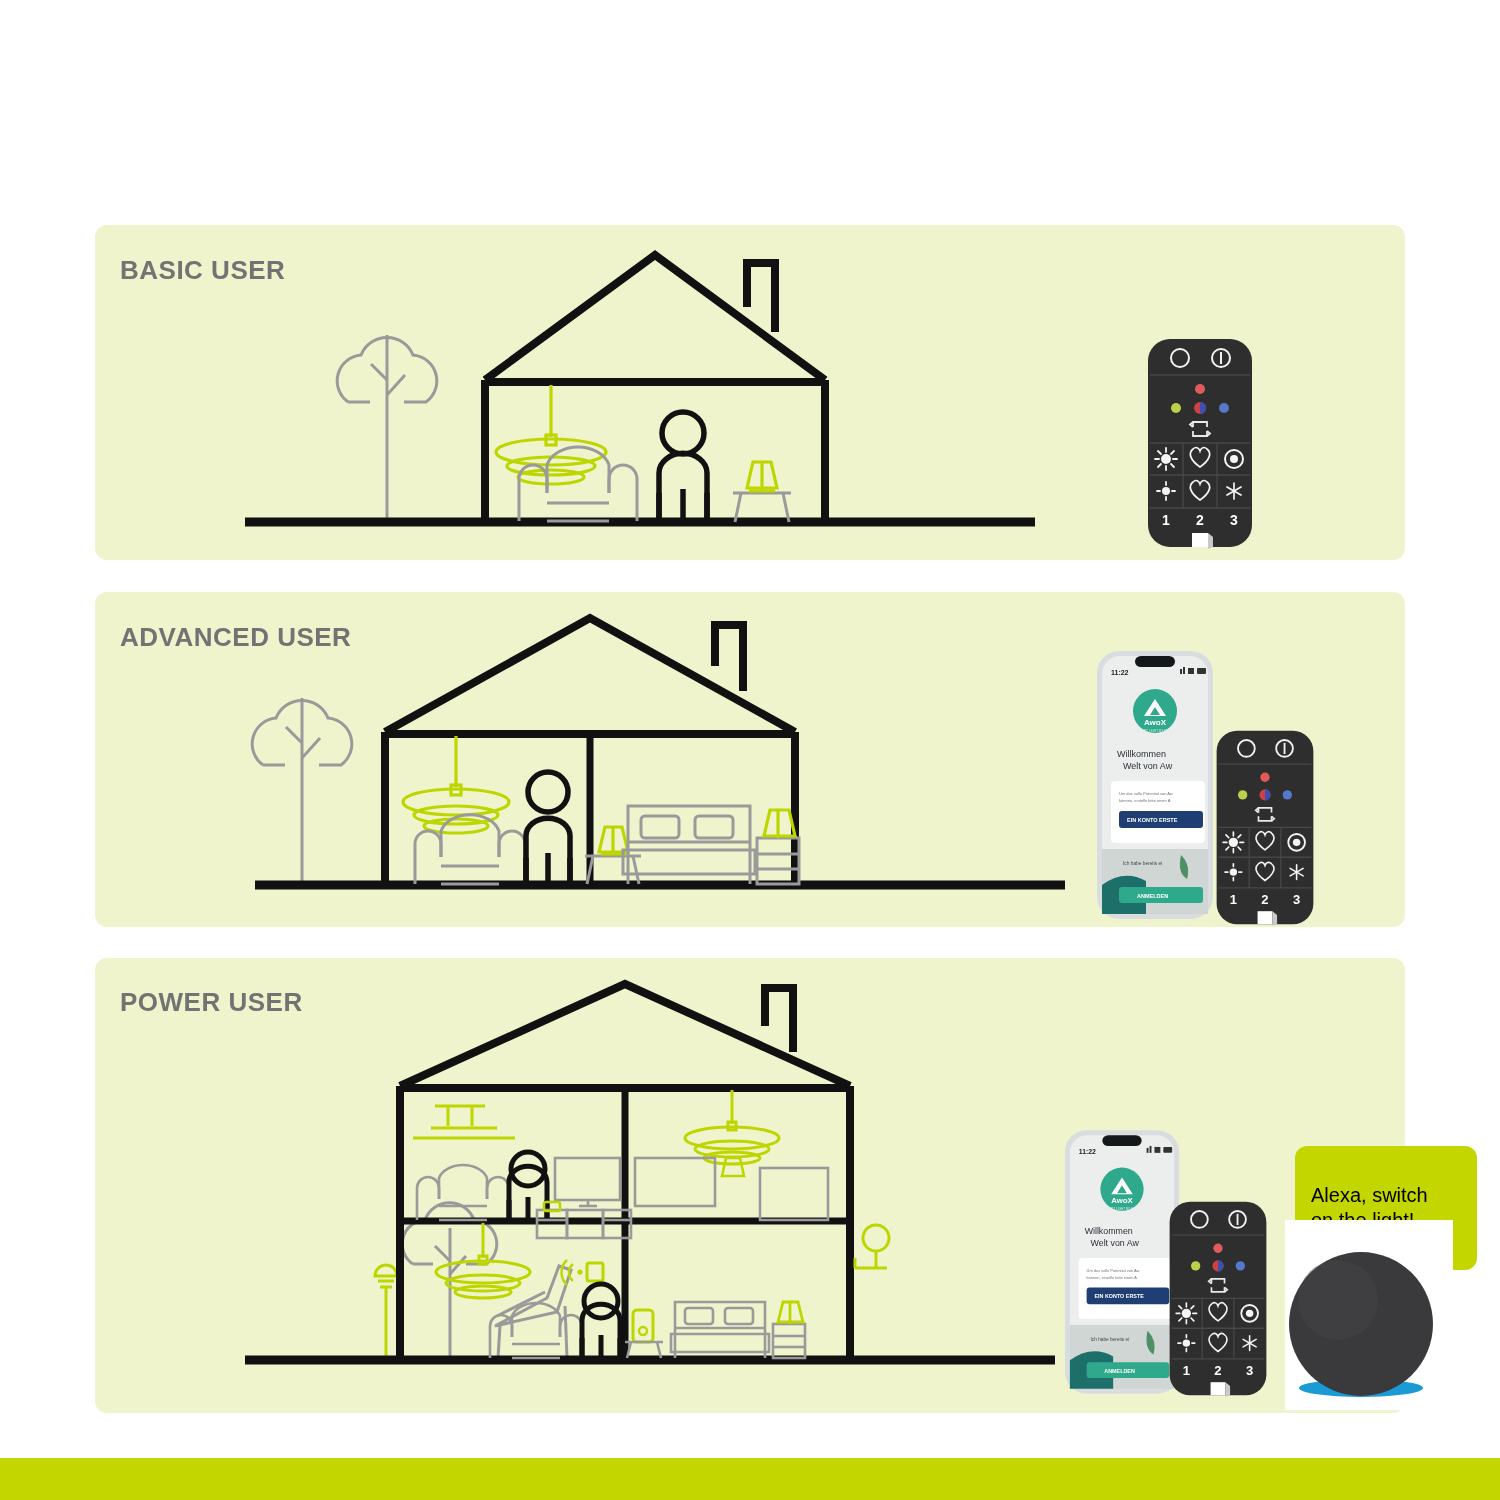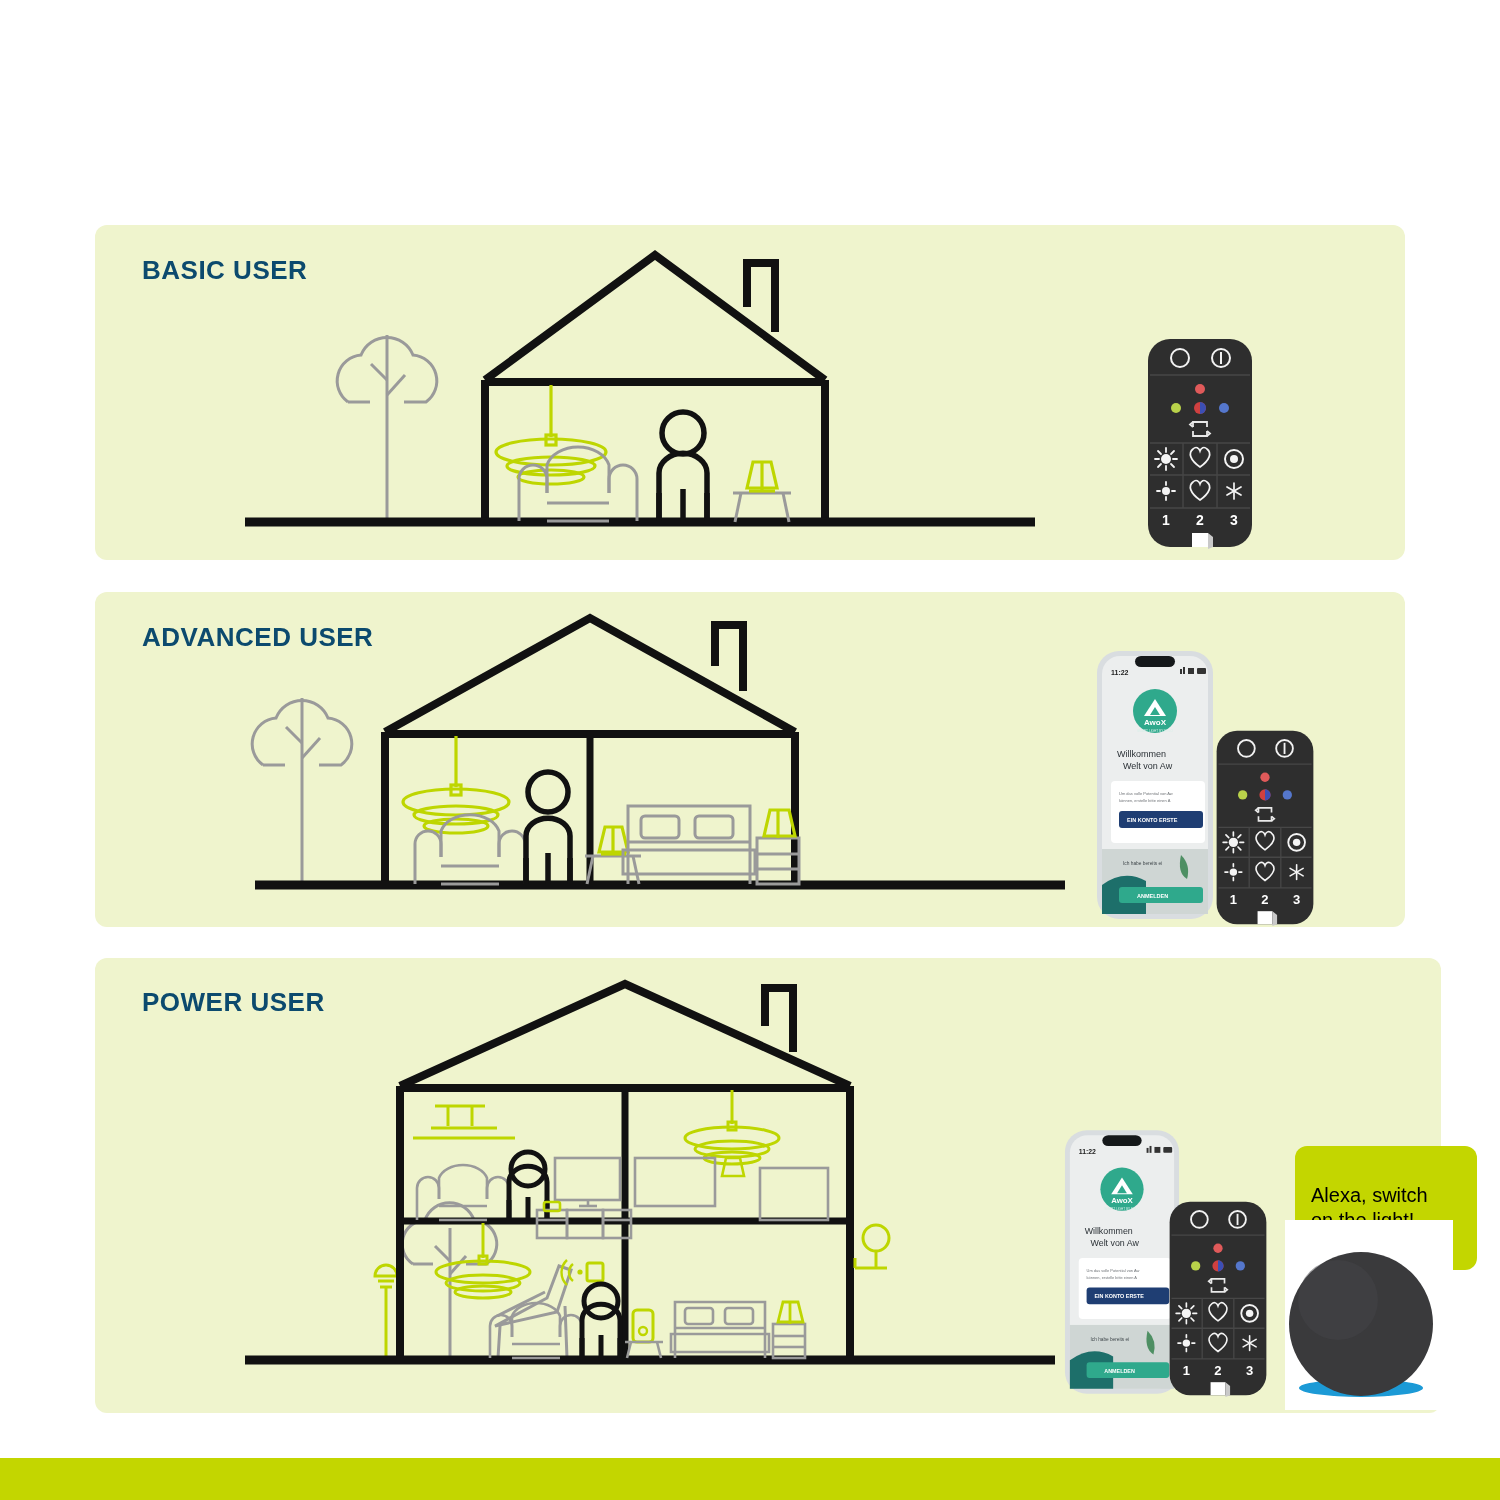--- a/index.html
+++ b/index.html
@@ -29,24 +29,24 @@
   }
   .logo .z{color:#c3d600;font-weight:bold;}
 
   
   .panel{
     position:absolute;left:95px;width:1310px;
     background:#eff4cd;border-radius:12px;
   }
   #panel-basic{top:225px;height:335px;}
   #panel-advanced{top:592px;height:335px;text-align:center;}
-  #panel-power{top:958px;height:455px;padding-left:36px;}
+  #panel-power{top:958px;height:455px;}
   .panel-label{
-    position:absolute;left:47px;top:30px;
-    font-size:26px;font-weight:bold;letter-spacing:0.5px;color:#0c4a6e;
+    position:absolute;left:25px;top:30px;
+    font-size:26px;font-weight:bold;letter-spacing:0.5px;color:#737373;
   }
   #panel-power .panel-label{top:29px;}
 
   .footer-bar{
     position:absolute;left:0;bottom:0;width:1500px;height:42px;background:#c3d600;
   }
 
   
   .scene{position:absolute;}
 

